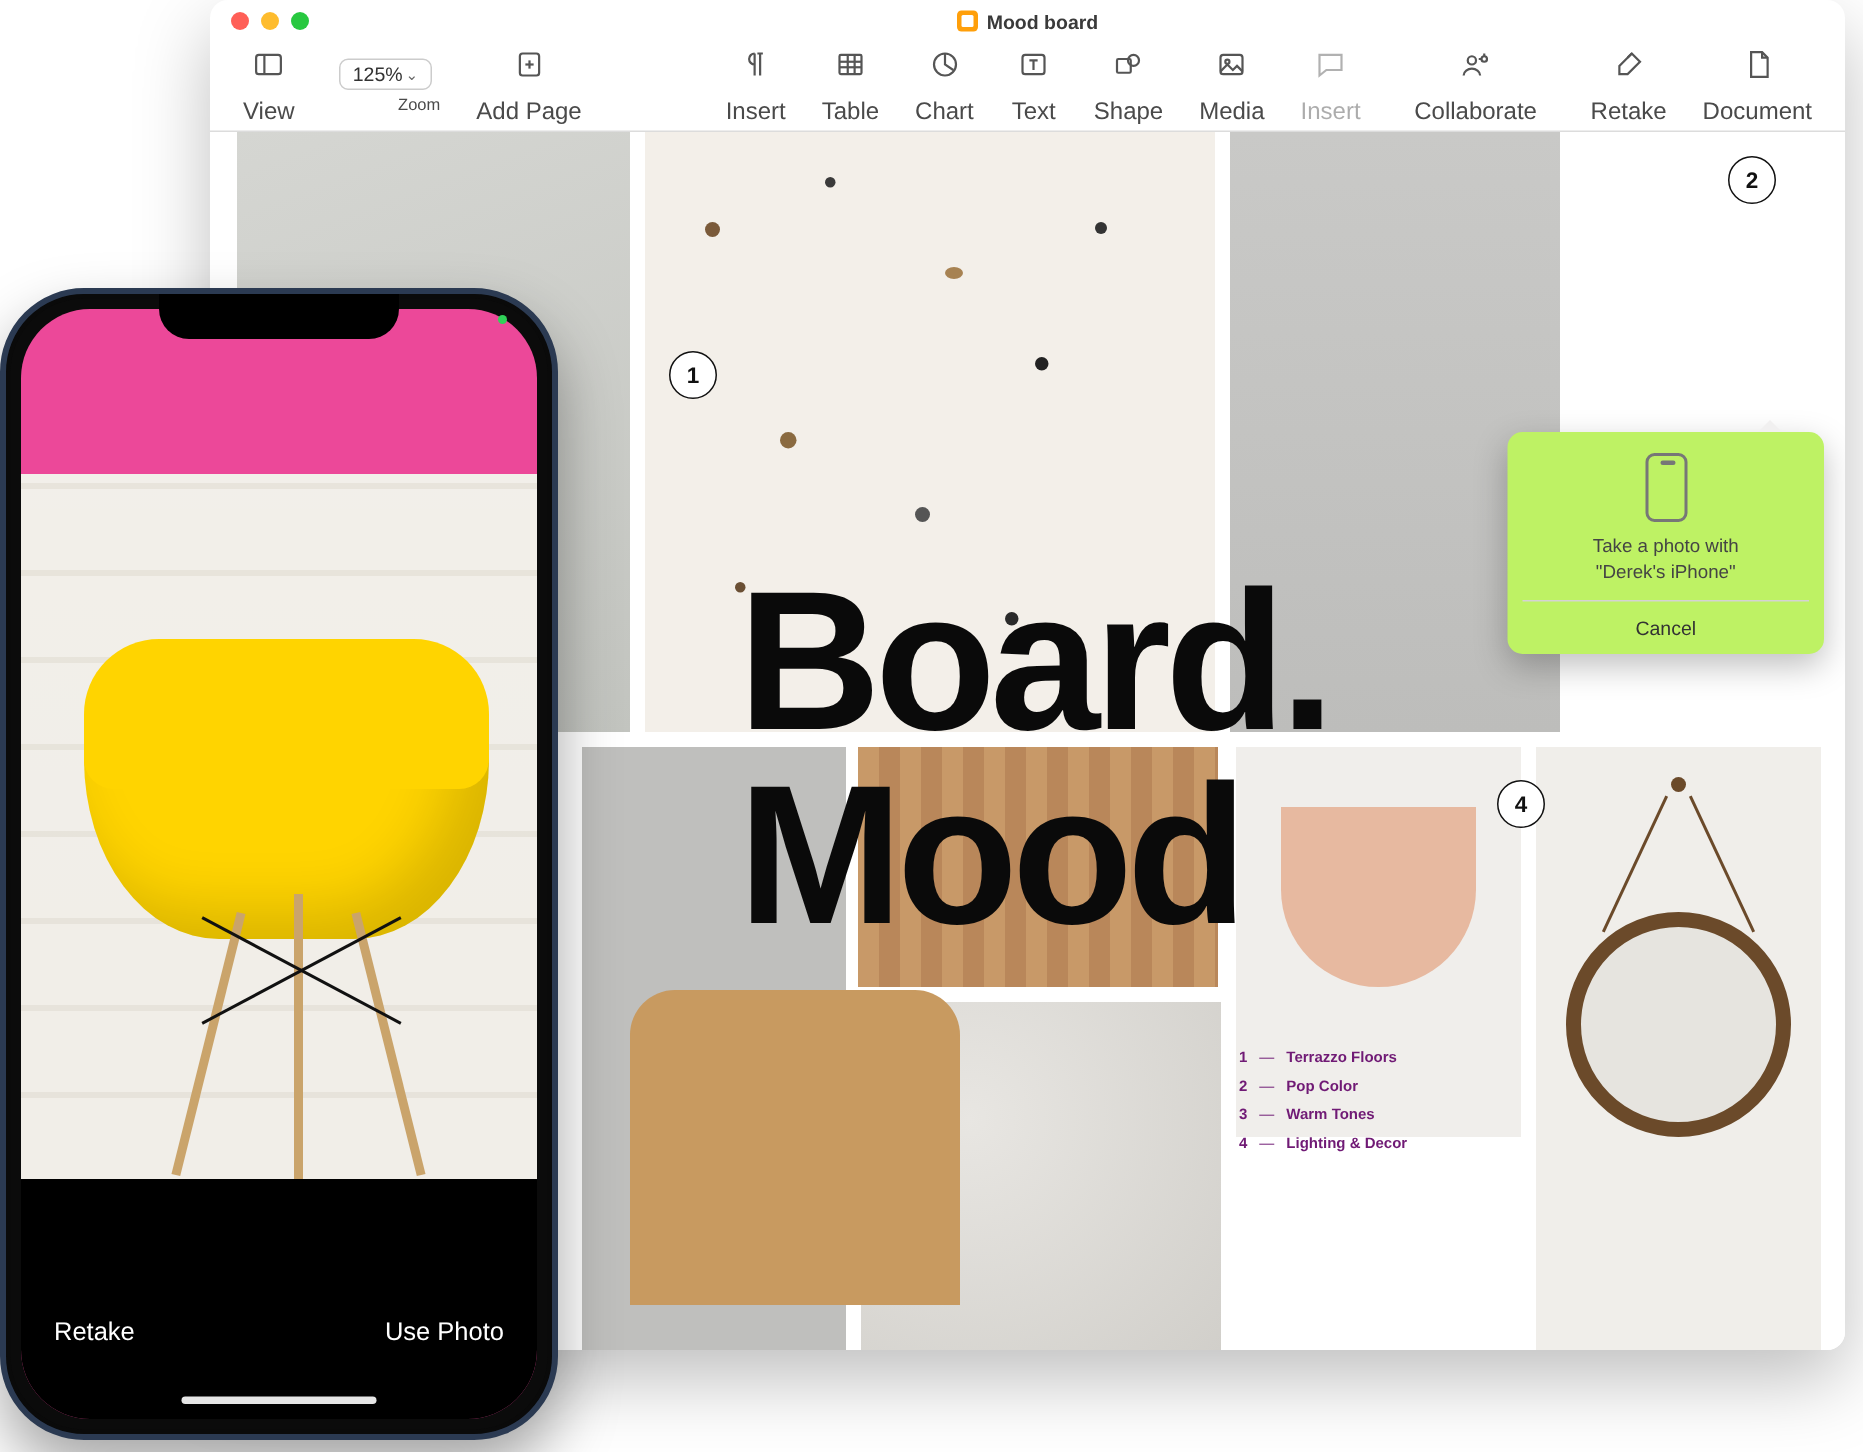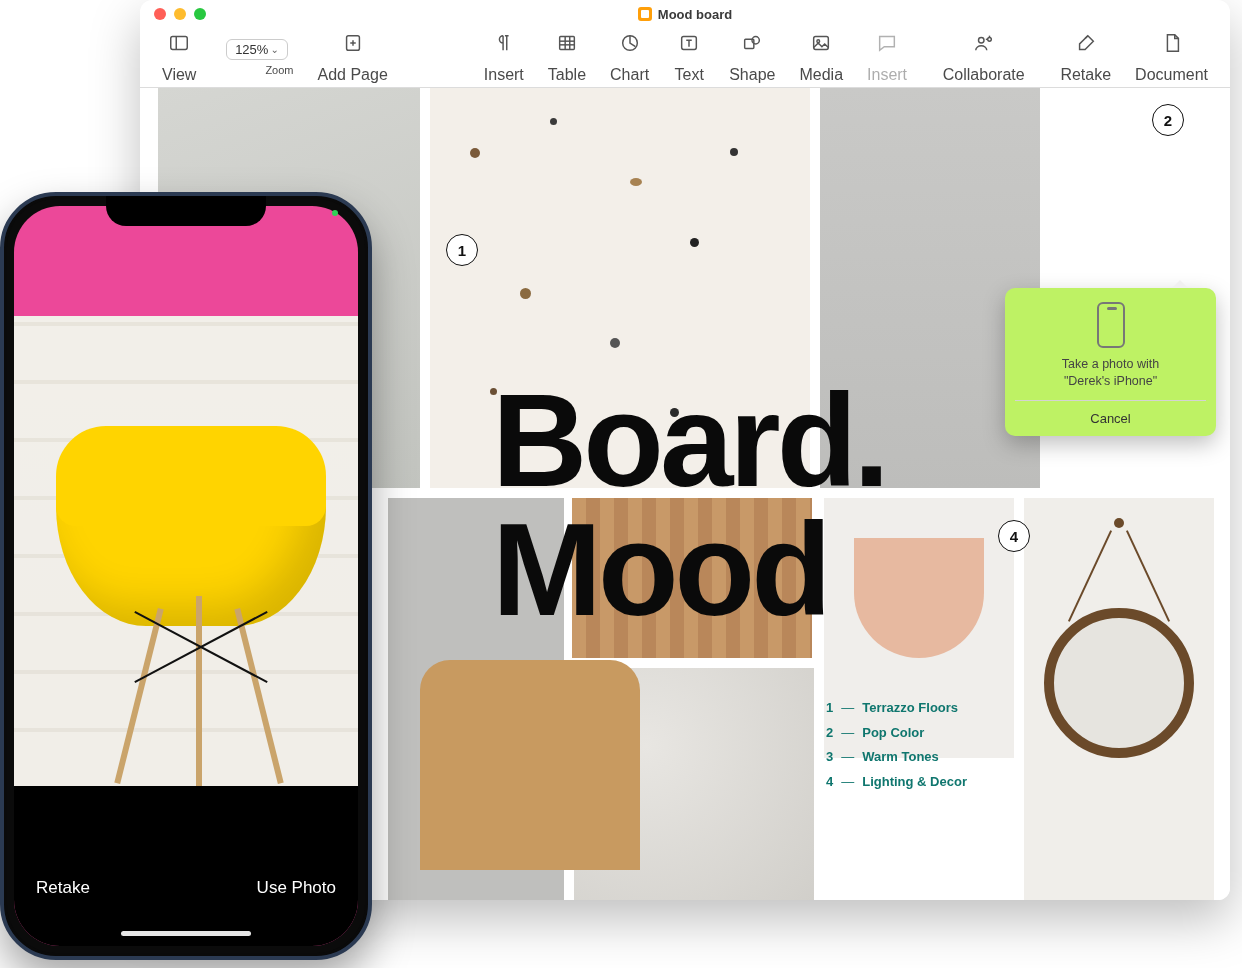--- a/index.html
+++ b/index.html
@@ -105,21 +105,21 @@
 
   .callout{
     position:absolute;width:32px;height:32px;border:1.5px solid #111;border-radius:50%;
     display:flex;align-items:center;justify-content:center;font-size:15px;font-weight:600;color:#111;background:#fff;
   }
   .c1{left:288px;top:146px;}
   .c2{left:994px;top:16px;}
   .c4{left:840px;top:432px;}
 
   .legend{
-    position:absolute;left:668px;top:608px;font-size:13px;font-weight:700;color:#0f766e;line-height:1.9;
+    position:absolute;left:668px;top:608px;font-size:10px;font-weight:700;color:#701a75;line-height:1.9;
   }
   .legend .row{white-space:nowrap;}
   .legend .dash{font-weight:400;margin:0 8px;}
 
   
   .popover{
     position:absolute; right:-4px; top:200px;
     width:211px; background:#bef264; border-radius:10px;
     box-shadow:0 8px 22px rgba(0,0,0,0.25);
     text-align:center; padding:14px 10px 0 10px;

